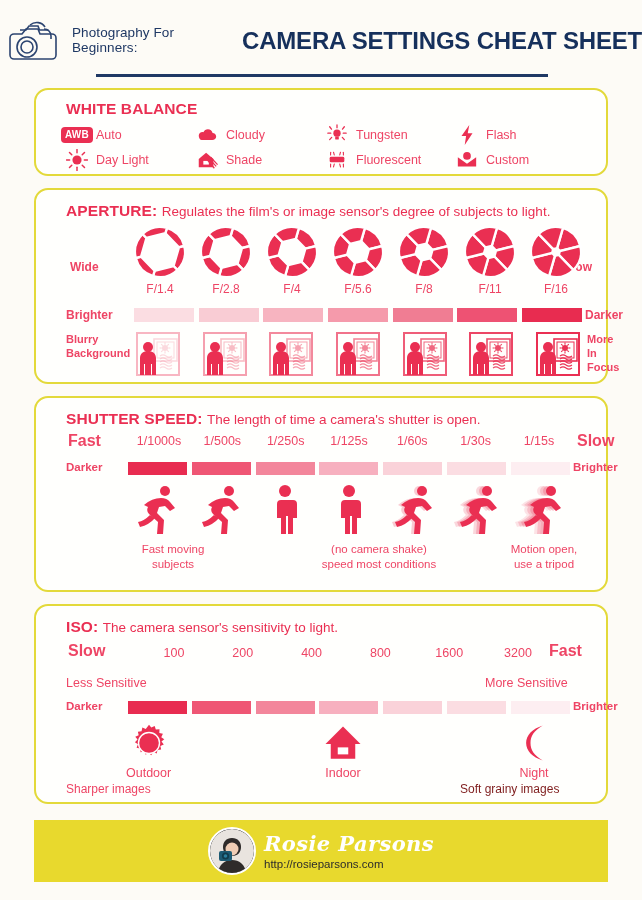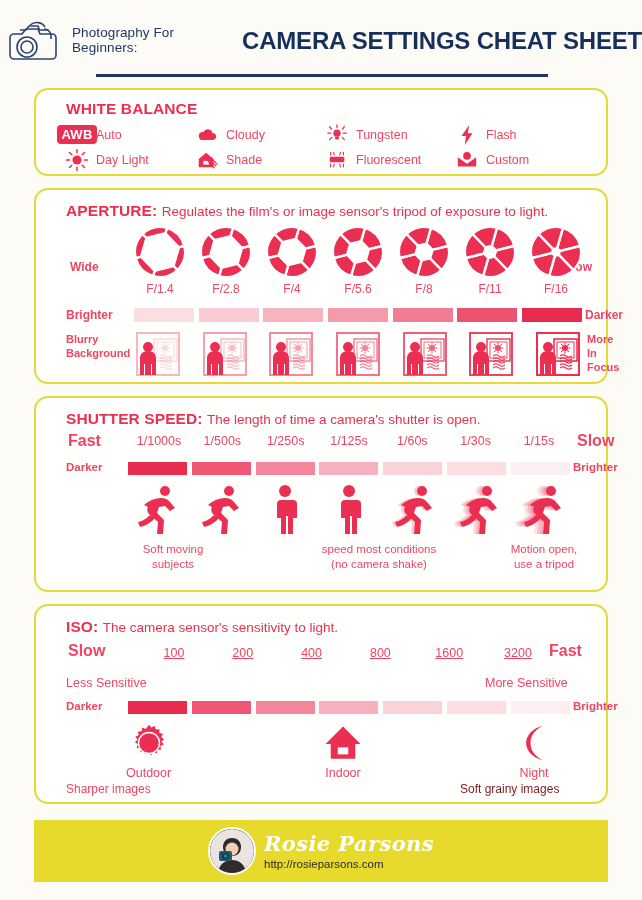--- a/index.html
+++ b/index.html
@@ -53,21 +53,21 @@
   .wb-title{position:absolute;left:30px;top:10px;}
   .wb-grid{
     position:absolute;left:30px;top:32px;width:520px;
     display:grid;grid-template-columns:repeat(4,1fr);
     grid-template-rows:25px 25px;
   }
   .wb-item{display:flex;align-items:center;gap:8px;}
   .wb-ico{width:22px;height:22px;flex:none;display:flex;align-items:center;justify-content:center;}
   .wb-label{font-size:12.5px;color:#ee4565;}
   .awb-badge{
-    background:#ea2f52;color:#fff;font-size:13px;font-weight:bold;
+    background:#ea2f52;color:#fff;font-size:10px;font-weight:bold;
     border-radius:4px;padding:3px 4px;letter-spacing:.3px;line-height:1;
   }
 
   
   .ap-head{position:absolute;left:30px;top:12px;}
   .ap-row-icons{
     position:absolute;left:98px;top:36px;width:448px;height:52px;
     display:flex;justify-content:space-between;align-items:center;
   }
   .ap-iris{width:52px;height:52px;}
@@ -121,21 +121,21 @@
   .ss-note-3{left:418px;top:0;width:120px;}
 
   
   .iso-head{position:absolute;left:30px;top:12px;}
   .lbl-slow-iso{position:absolute;left:32px;top:36px;font-size:16px;font-weight:bold;color:#ee4565;}
   .lbl-fast-iso{position:absolute;left:513px;top:36px;font-size:16px;font-weight:bold;color:#ee4565;}
   .iso-nums{
     position:absolute;left:110px;top:40px;width:400px;
     display:flex;justify-content:space-between;
   }
-  .iso-nums span{font-size:12.5px;color:#ee4565;width:56px;text-align:center;text-decoration:underline;}
+  .iso-nums span{font-size:12.5px;color:#ee4565;width:56px;text-align:center;}
   .lbl-less{position:absolute;left:30px;top:70px;font-size:12.5px;color:#ee4565;}
   .lbl-more{position:absolute;left:449px;top:70px;font-size:12.5px;color:#ee4565;}
   .iso-bars{
     position:absolute;left:92px;top:95px;width:442px;height:13px;
     display:flex;justify-content:space-between;
   }
   .iso-bars i{width:59px;height:13px;display:block;}
   .lbl-darker-iso{position:absolute;left:30px;top:94px;font-size:11.5px;font-weight:bold;color:#ee4565;}
   .lbl-brighter-iso{position:absolute;left:537px;top:94px;font-size:11.5px;font-weight:bold;color:#ee4565;}
   .iso-env{position:absolute;left:30px;top:116px;width:514px;height:56px;}
@@ -312,21 +312,21 @@
         </span>
         <span class="wb-label">Custom</span>
       </div>
 
     </div>
   </div>
 
   <div class="panel p-ap">
     <div class="ap-head">
       <span class="sec-title">APERTURE</span><span class="sec-title">:</span>
-      <span class="sec-desc">Regulates the film's or image sensor's tripod of exposure to light.</span>
+      <span class="sec-desc">Regulates the film's or image sensor's degree of subjects to light.</span>
     </div>
 
     <div class="lbl-wide">Wide</div>
     <div class="lbl-narrow">Narrow</div>
 
     <div class="ap-row-icons" id="iris-row">
         <span class="ap-iris"><svg viewBox="0 0 52 52" width="52" height="52">
             <g>
               <path d="M31.39 7.26 L44.92 21.30 L50.26 19.97 A25 25 0 0 0 32.91 1.97 Z" fill="#ea2f52" stroke="#fff" stroke-width="2.4"></path>
               <path d="M44.92 21.30 L39.54 40.04 L43.35 44.00 A25 25 0 0 0 50.26 19.97 Z" fill="#ea2f52" stroke="#fff" stroke-width="2.4"></path>
@@ -697,26 +697,26 @@
             <g fill="#ea2f52">
     <circle cx="37" cy="9" r="5"></circle>
     <path d="M16 23 q8 -7 17 -7 q6 0 9 4 l5 6 l-5 3 l-5 -5 l-6 1 l-2 6 l7 7 l-1 14 h-6 l1 -12 l-9 -8 q-3 -3 -1 -7 z"></path>
     <path d="M22 33 q-6 6 -12 7 l2 5 q9 -2 15 -9 z"></path>
   </g>
           </svg></span>
       </div>
 
     <div class="ss-notes">
       <div class="ss-note ss-note-1">
-        <div>Soft moving</div>
+        <div>Fast moving</div>
         <div>subjects</div>
       </div>
       <div class="ss-note ss-note-2">
+        <div>(no camera shake)</div>
         <div>speed most conditions</div>
-        <div>(no camera shake)</div>
       </div>
       <div class="ss-note ss-note-3">
         <div>Motion open,</div>
         <div>use a tripod</div>
       </div>
     </div>
   </div>
 
   <div class="panel p-iso">
     <div class="iso-head">

